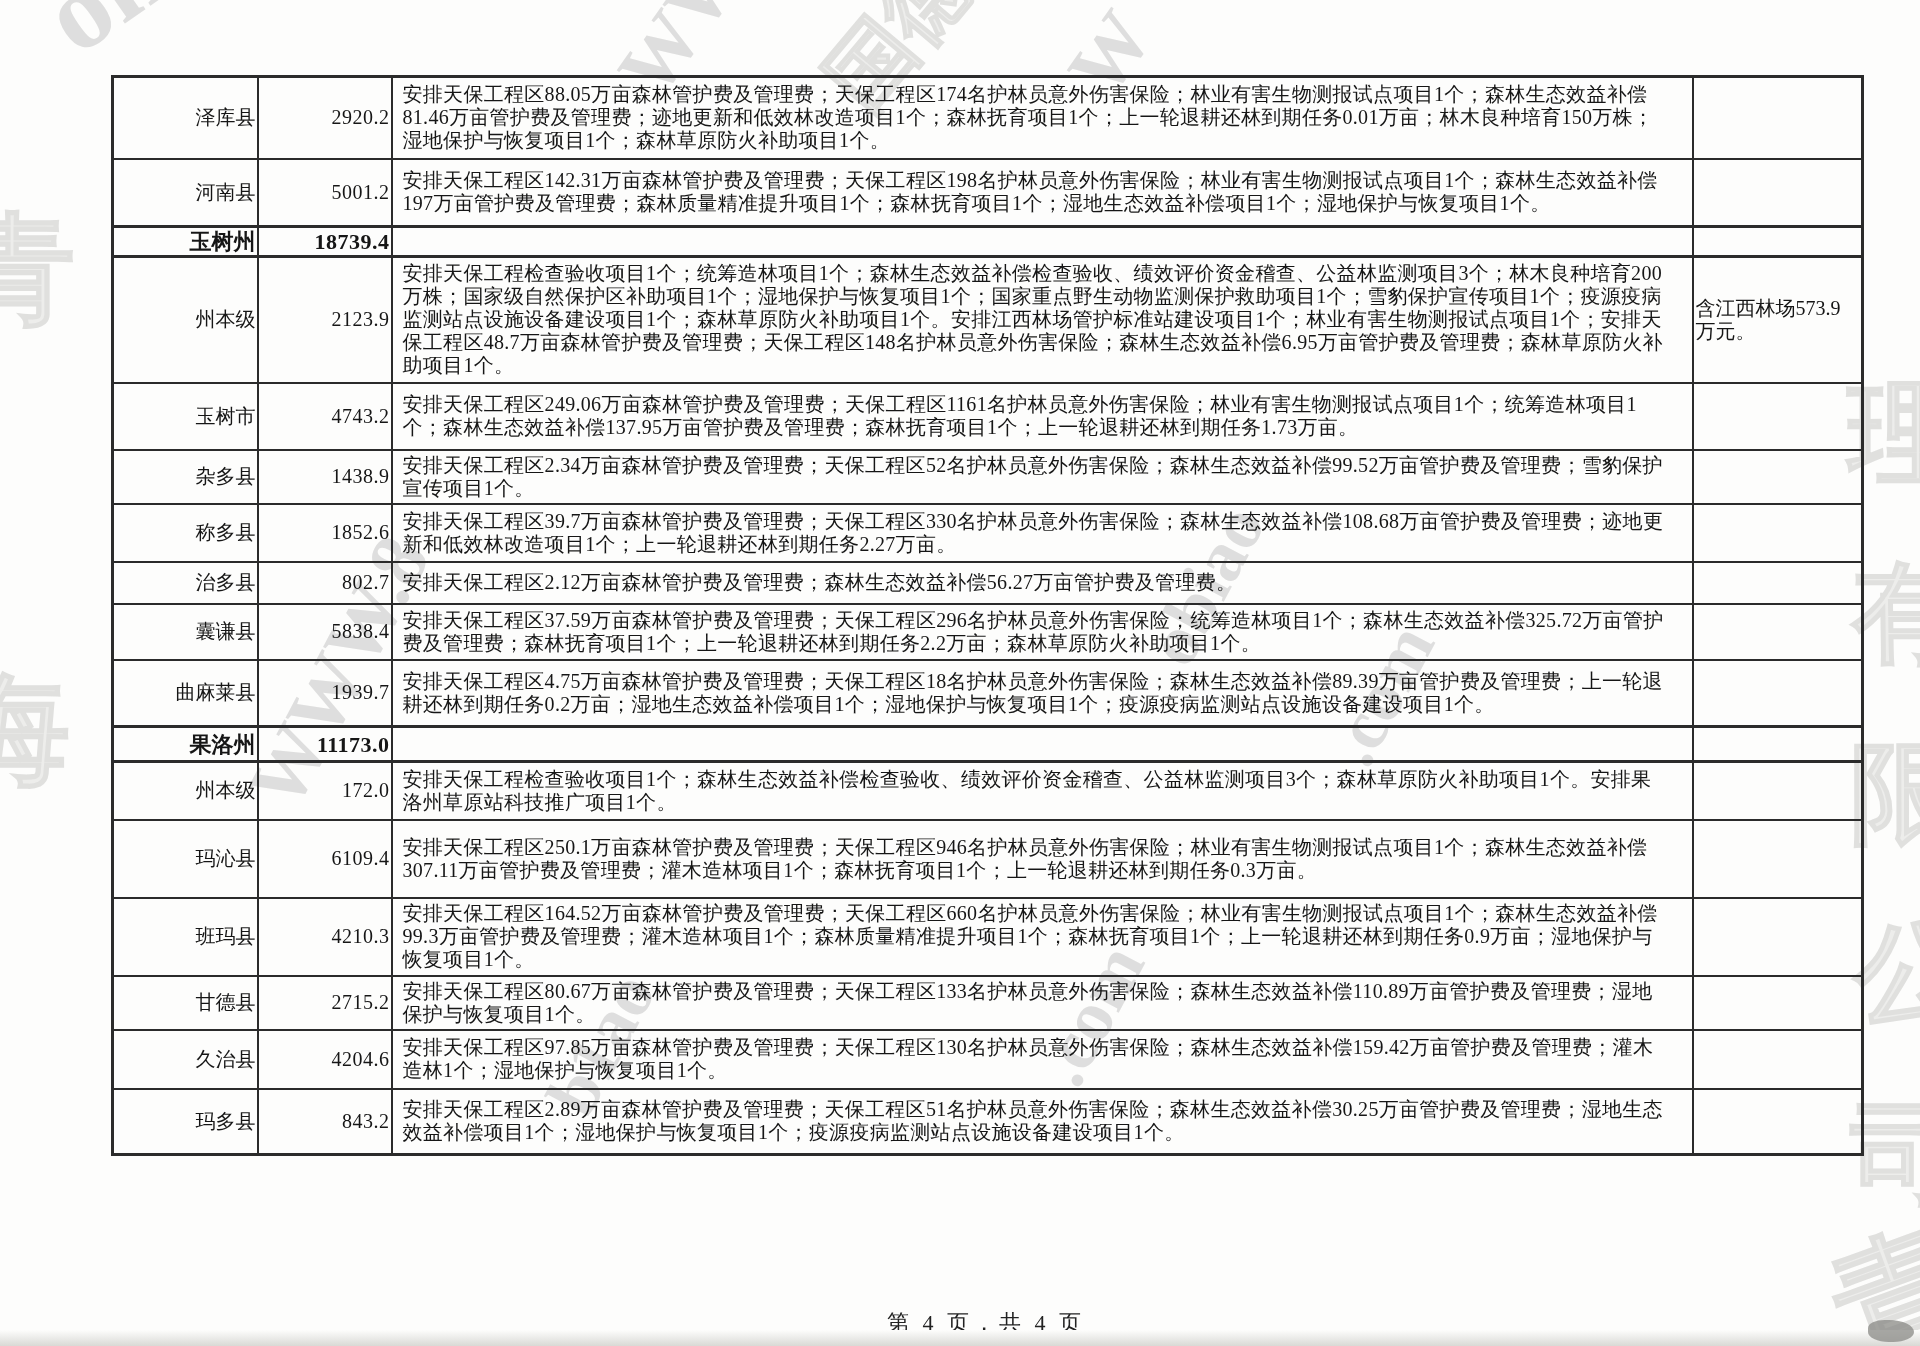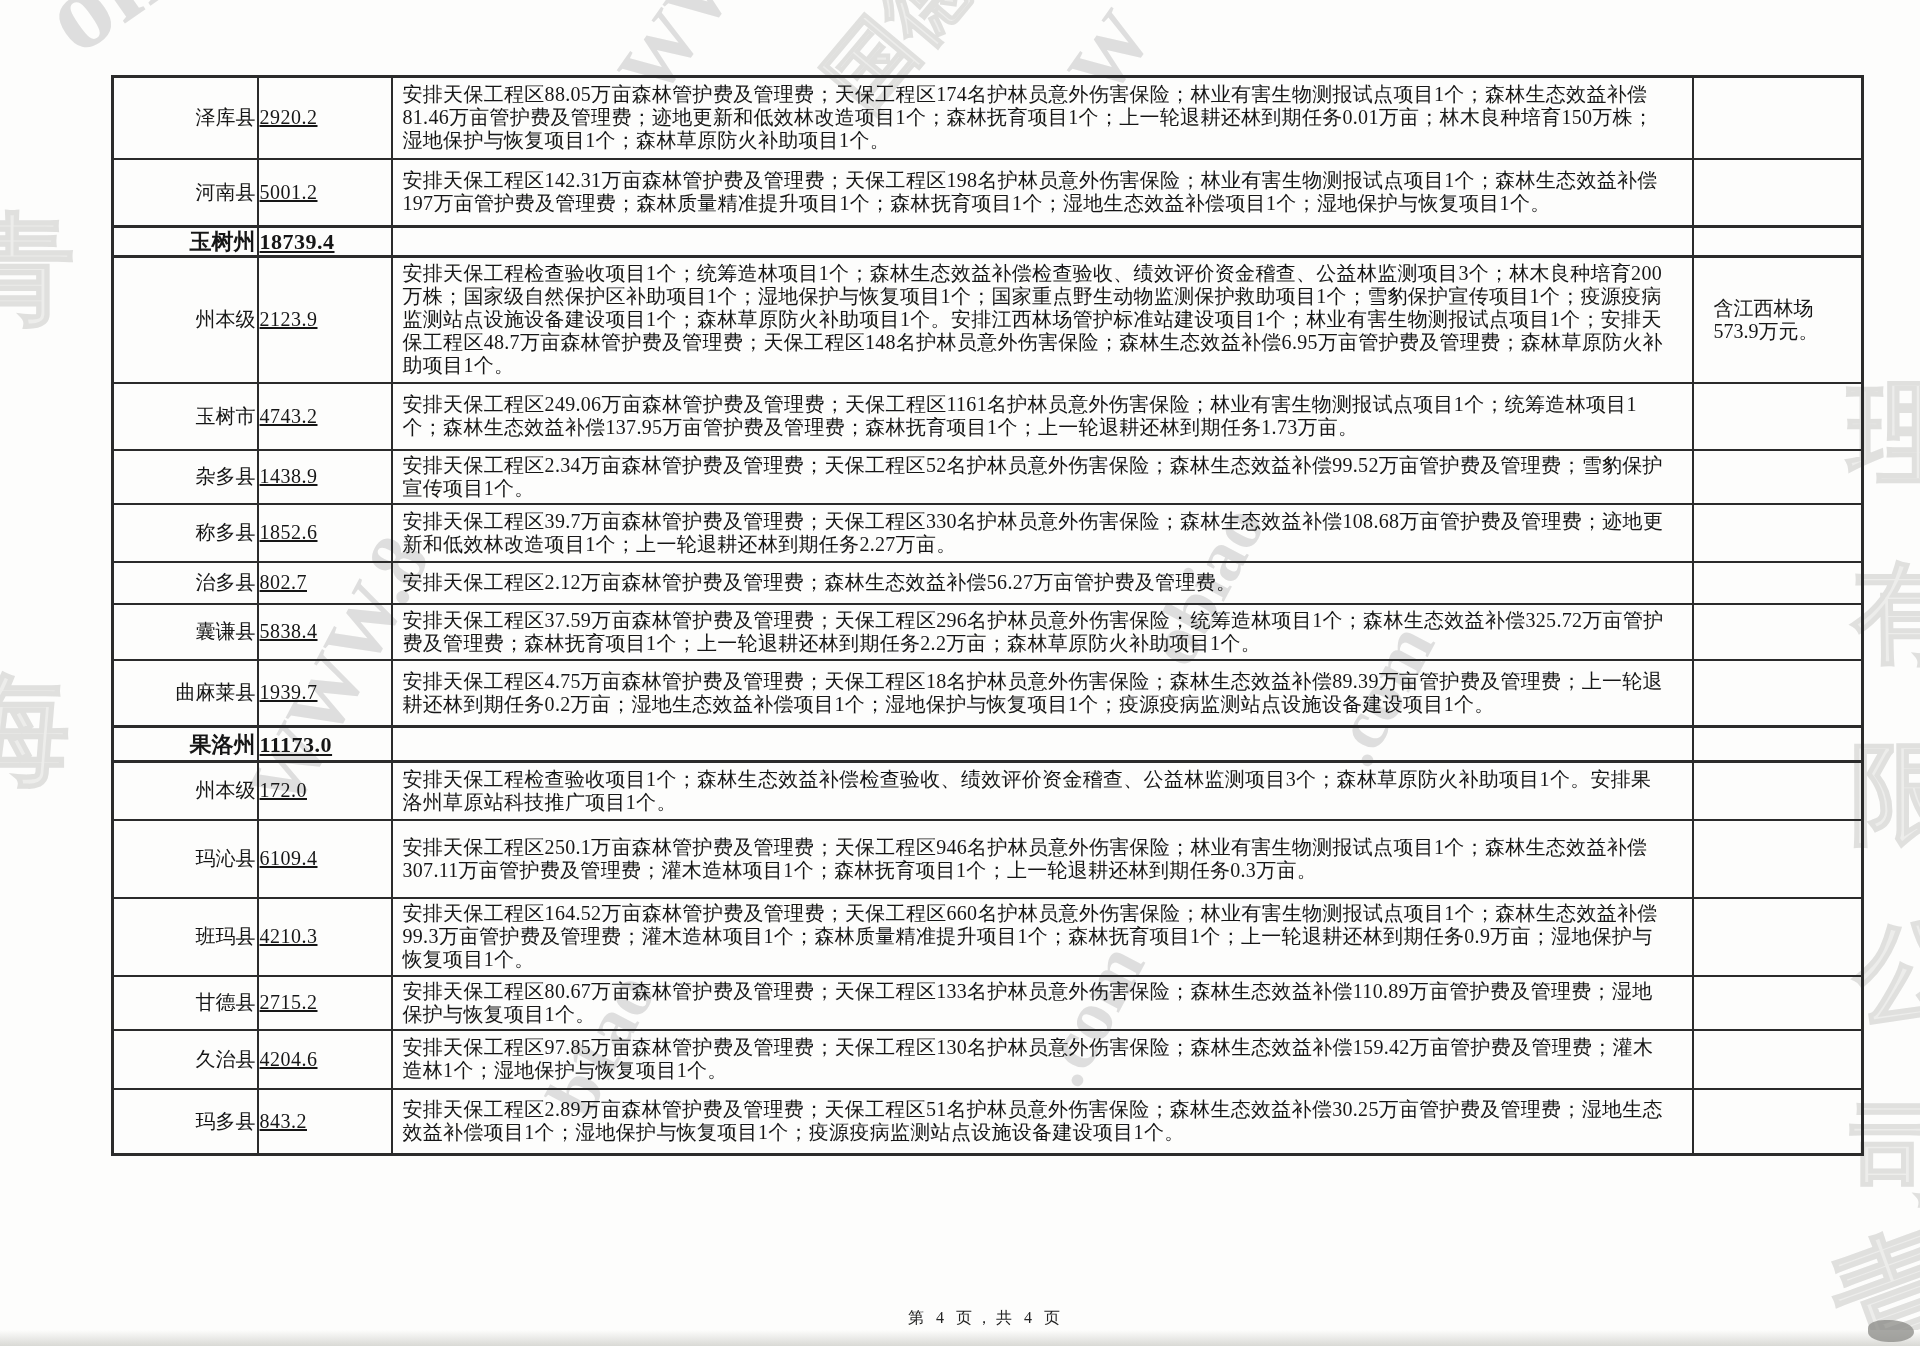--- a/index.html
+++ b/index.html
@@ -27,32 +27,32 @@
     width:1750px;table-layout:fixed;border-collapse:collapse;
   }
   table.doc td{
     border:2px solid #2b2b2b;
     vertical-align:middle;
     font-size:20px;line-height:23px;
     color:#161616;
     overflow:hidden;
   }
   td.c-region{text-align:right;font-size:21px;}
-  td.c-amount{text-align:left;font-size:20px;letter-spacing:.5px;text-decoration:underline;}
+  td.c-amount{text-align:right;font-size:20px;letter-spacing:.5px;}
   td.c-desc{text-align:left;padding:3px 25px 3px 10px;letter-spacing:.3px;}
-  td.c-note{text-align:left;padding:3px 20px;line-height:26px;}
+  td.c-note{text-align:left;padding:3px 2px;line-height:26px;}
   tr.section td{font-weight:bold;font-size:22px;border-top-width:3px;border-bottom-width:3px;}
   tr.first td{border-top-width:3px;}
   tr.last td{border-bottom-width:3px;}
   table.doc td:first-child{border-left-width:3px;}
   table.doc td:last-child{border-right-width:3px;}
   
   .footer{
     position:absolute;left:111px;top:1308px;width:1750px;z-index:2;
-    text-align:center;font-size:16px;letter-spacing:4px;color:#222;font-family:Liberation Serif, serif;
+    text-align:center;font-size:22px;letter-spacing:4px;color:#222;font-family:Liberation Serif, serif;
   }
 </style>
 </head>
 <body>
 
 <div class="page">
 
   <div class="wm-layer">
       <span class="wm solid" style="left: 20px; top: -25px; font-size: 110px; transform: rotate(-35deg);">om</span>
       <span class="wm solid" style="left: 600px; top: 60px; font-size: 80px; transform: rotate(-55deg);">WWW</span>

